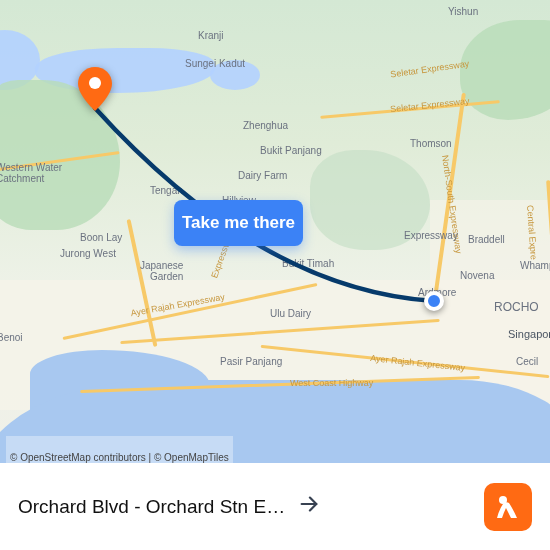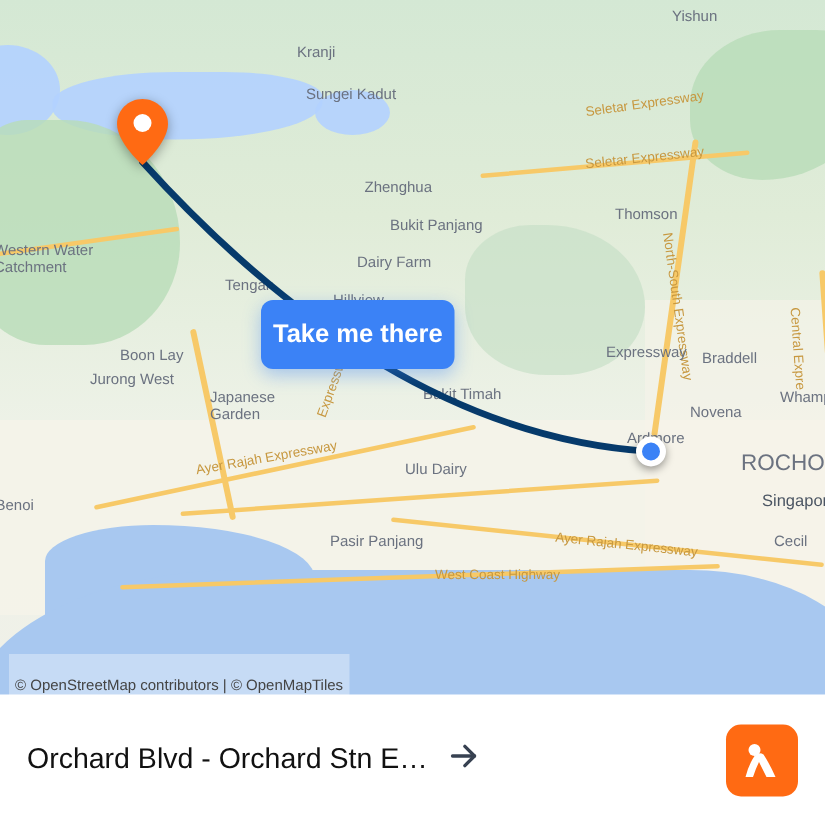--- a/index.html
+++ b/index.html
@@ -61,48 +61,48 @@
   <div class="road r2"></div>
   <div class="road r3"></div>
   <div class="road r4"></div>
   <div class="road r5"></div>
   <div class="road r6"></div>
   <div class="road r7"></div>
   <div class="road r8"></div>
   <div class="road r9"></div>
 
   <span class="label" style="top:30px;left:198px">Kranji</span>
-  <span class="label" style="top:58px;left:204px">Sungei Kadut</span>
+  <span class="label" style="top:58px;left:185px">Sungei Kadut</span>
   <span class="label" style="top:6px;left:448px">Yishun</span>
   <span class="label rd" style="top:64px;left:390px;transform:rotate(-8deg)">Seletar Expressway</span>
   <span class="label rd" style="top:100px;left:390px;transform:rotate(-6deg)">Seletar Expressway</span>
   <span class="label" style="top:120px;left:243px">Zhenghua</span>
   <span class="label" style="top:145px;left:260px">Bukit Panjang</span>
   <span class="label" style="top:138px;left:410px">Thomson</span>
   <span class="label" style="top:162px;left:-4px;white-space:pre">Western Water
 Catchment</span>
   <span class="label" style="top:185px;left:150px">Tengah</span>
   <span class="label" style="top:170px;left:238px">Dairy Farm</span>
   <span class="label" style="top:195px;left:222px">Hillview</span>
   <span class="label rd" style="top:150px;left:445px;transform:rotate(82deg);transform-origin:left">North-South Expressway</span>
   <span class="label rd" style="top:200px;left:530px;transform:rotate(86deg);transform-origin:left">Central Expre</span>
   <span class="label" style="top:232px;left:80px">Boon Lay</span>
   <span class="label" style="top:248px;left:60px">Jurong West</span>
-  <span class="label" style="top:260px;left:140px;white-space:pre;text-align:left">Japanese
+  <span class="label" style="top:260px;left:140px;white-space:pre;text-align:right">Japanese
 Garden</span>
   <span class="label" style="top:230px;left:404px">Expressway</span>
   <span class="label" style="top:234px;left:468px">Braddell</span>
   <span class="label rd" style="top:250px;left:198px;transform:rotate(-70deg)">Expressway</span>
   <span class="label" style="top:258px;left:282px">Bukit Timah</span>
   <span class="label" style="top:270px;left:460px">Novena</span>
   <span class="label" style="top:260px;left:520px">Whamp</span>
   <span class="label rd" style="top:300px;left:130px;transform:rotate(-10deg)">Ayer Rajah Expressway</span>
   <span class="label" style="top:308px;left:270px">Ulu Dairy</span>
   <span class="label" style="top:287px;left:418px">Ardmore</span>
-  <span class="label" style="top:300px;left:494px;font-size:15px">ROCHO</span>
+  <span class="label" style="top:300px;left:494px;font-size:12px">ROCHO</span>
   <span class="label" style="top:332px;left:-3px">Benoi</span>
   <span class="label" style="top:356px;left:220px">Pasir Panjang</span>
   <span class="label rd" style="top:378px;left:290px">West Coast Highway</span>
   <span class="label rd" style="top:358px;left:370px;transform:rotate(6deg)">Ayer Rajah Expressway</span>
   <span class="label city" style="top:328px;left:508px">Singapor</span>
   <span class="label" style="top:356px;left:516px">Cecil</span>
 
   <svg class="route-line">
     <path d="M 434 301 Q 260 290 95 108" stroke="#063a6b" stroke-width="4.5" fill="none" stroke-linecap="round"></path>
   </svg>

